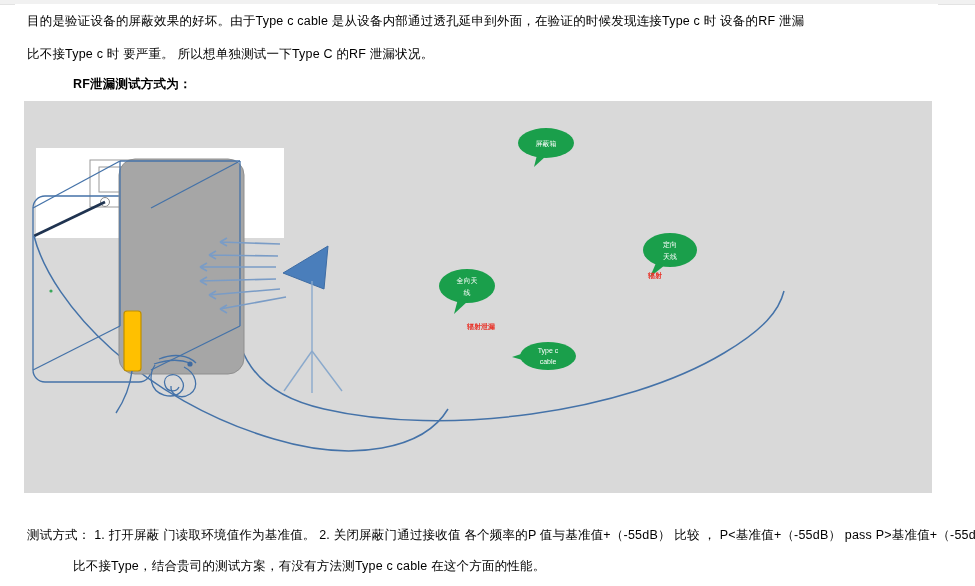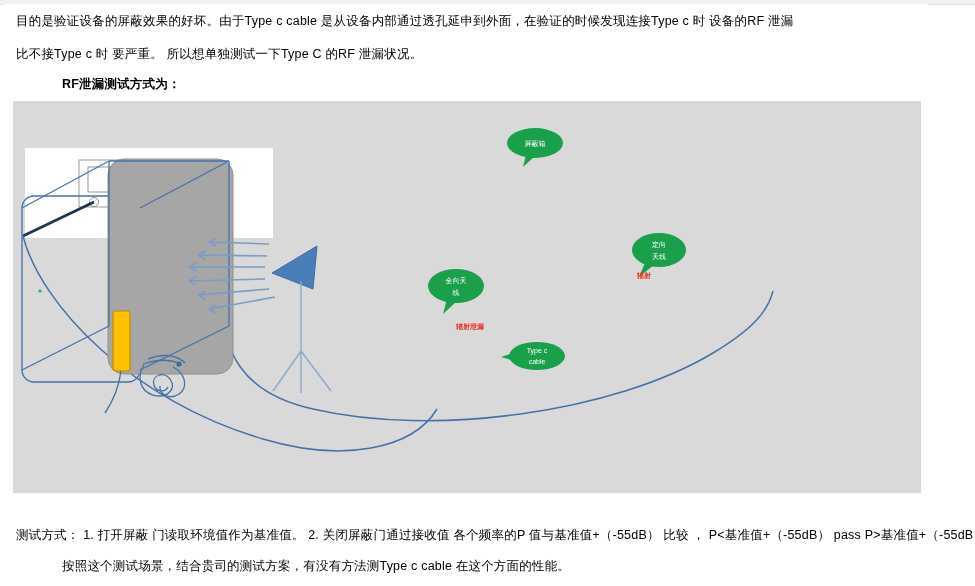--- a/index.html
+++ b/index.html
@@ -17,21 +17,21 @@
   }
   .top-strip {
     position: absolute;
     left: 0; top: 0;
     width: 975px; height: 4px;
     background: #f1f1f1;
     border-bottom: 1px solid #e3e3e3;
   }
   .doc {
     position: absolute;
-    left: 4px; top: 4px;
+    left: 15px; top: 4px;
     width: 923px;
     height: 582px;
     background: #ffffff;
   }
   .para {
     position: absolute;
     font-size: 12.5px;
     line-height: 1.5;
     letter-spacing: 0.2px;
     white-space: nowrap;
@@ -200,15 +200,15 @@
         <text class="bubble-text" x="524" y="261">cable</text>
       </g>
 
       <text class="red-text" x="443" y="228">辐射泄漏</text>
       <text class="red-text" x="624" y="177">辐射</text>
 
     </svg>
   </div>
 
   <div class="para" id="p4">测试方式： 1. 打开屏蔽 门读取环境值作为基准值。 2. 关闭屏蔽门通过接收值 各个频率的P 值与基准值+（-55dB） 比较 ， P&lt;基准值+（-55dB） pass  P&gt;基准值+（-55dB） fail</div>
-  <div class="para" id="p5">按照这个测试场景，结合贵司的测试方案，有没有方法测Type c cable 在这个方面的性能。</div>
+  <div class="para" id="p5">比不接Type，结合贵司的测试方案，有没有方法测Type c cable 在这个方面的性能。</div>
 
 </div>
 
 </body></html>

